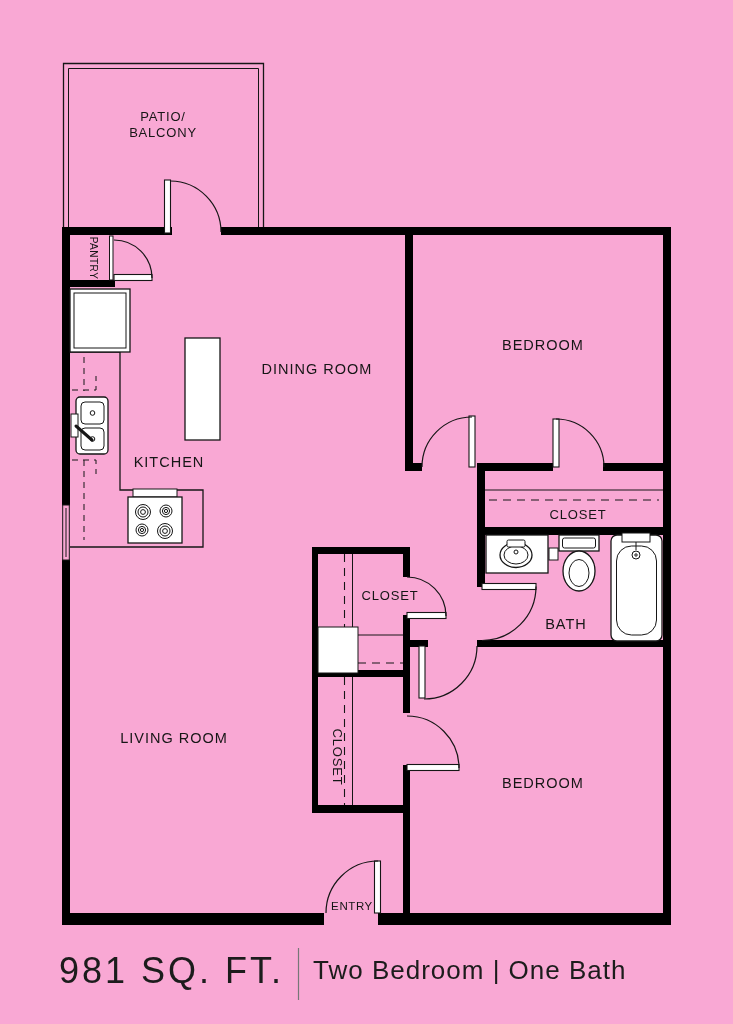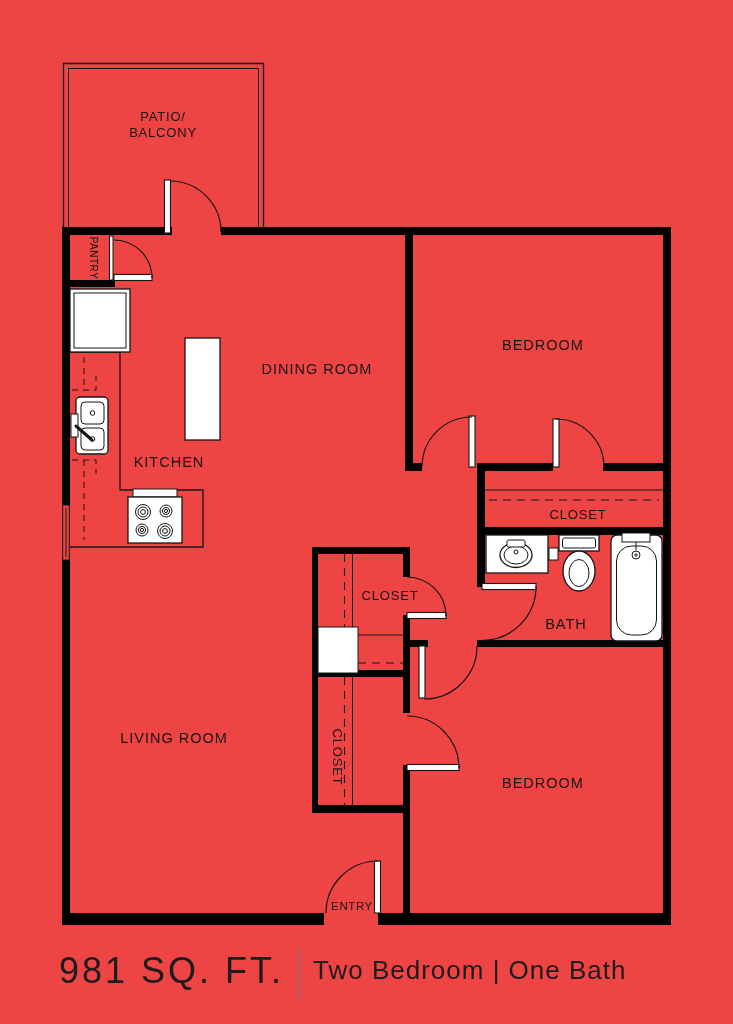--- a/index.html
+++ b/index.html
@@ -1,16 +1,16 @@
 <!DOCTYPE html>
 <html><head>
 <meta charset="utf-8">
 <style>
   html,body{margin:0;padding:0;background:#ffffff;}
-  .page{position:relative;width:733px;height:1024px;background:#ef4444;overflow:hidden;}
+  .page{position:relative;width:733px;height:1024px;background:#f9a8d4;overflow:hidden;}
   svg{display:block;}
   .wall{fill:#000000;stroke:none;}
   .thin{stroke:#161616;stroke-width:1.3;fill:none;}
   .thin2{stroke:#161616;stroke-width:1;fill:none;}
   .fixture{fill:#ffffff;stroke:#161616;stroke-width:1.3;}
   .fixture2{fill:#ffffff;stroke:#161616;stroke-width:1;}
   .leaf{fill:#ffffff;stroke:#161616;stroke-width:1.1;}
   .arc{stroke:#161616;stroke-width:1.2;fill:none;}
   .dash{stroke:#161616;stroke-width:1.1;fill:none;stroke-dasharray:8 6;}
   .dash2{stroke:#161616;stroke-width:1;fill:none;stroke-dasharray:6 5;}

